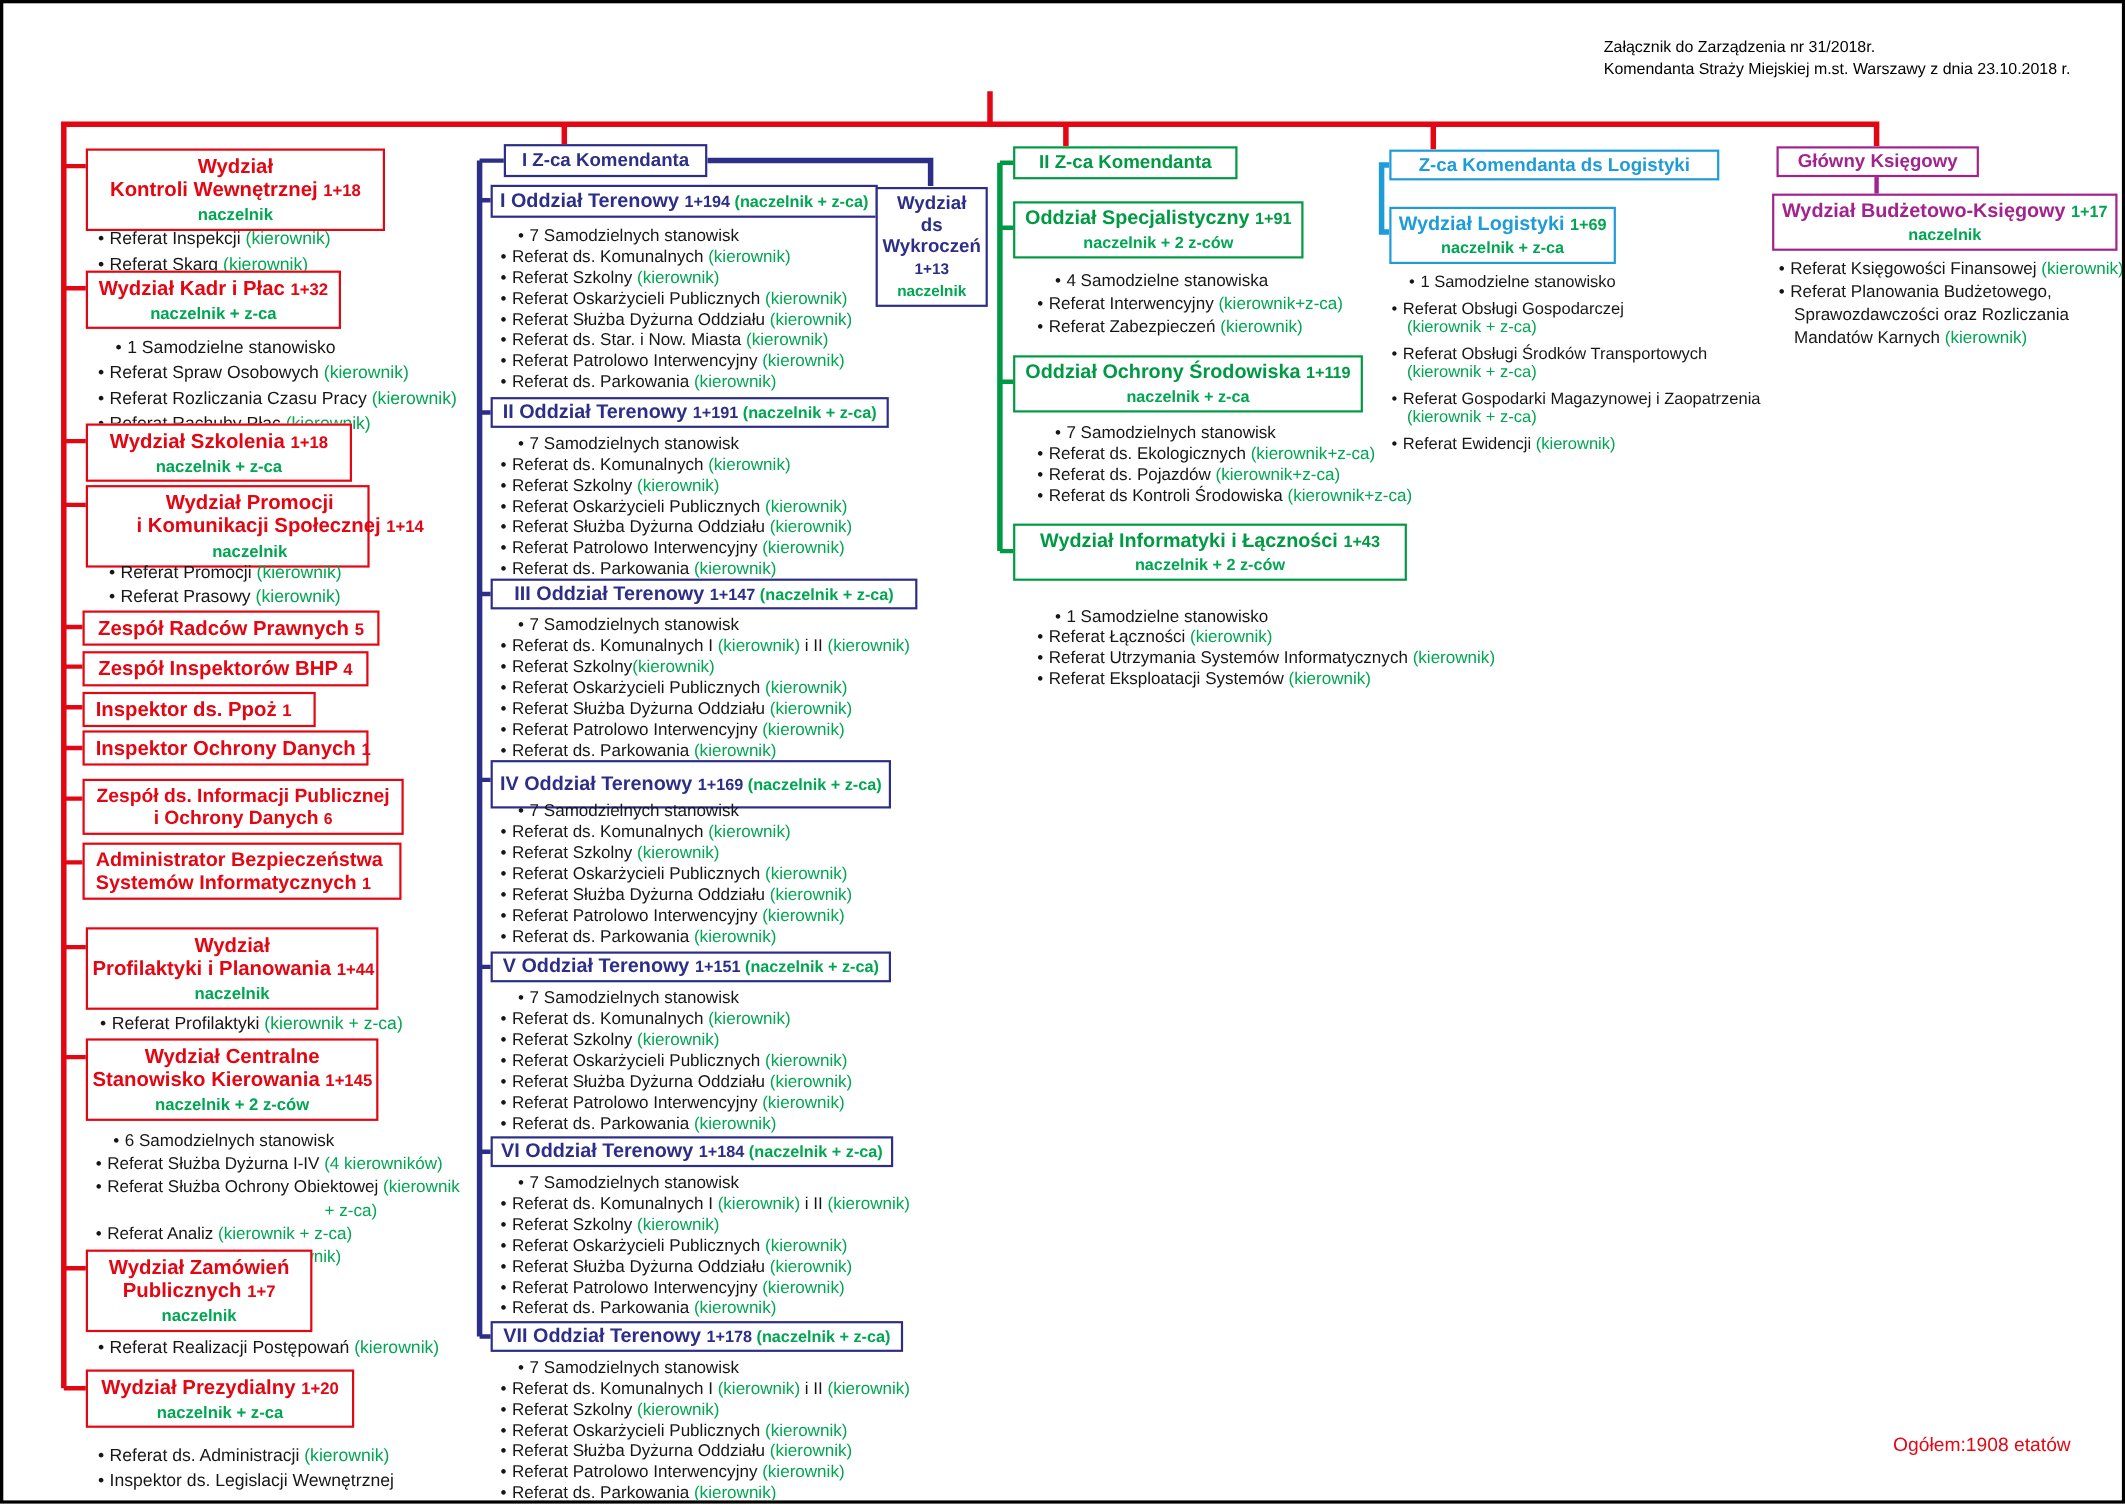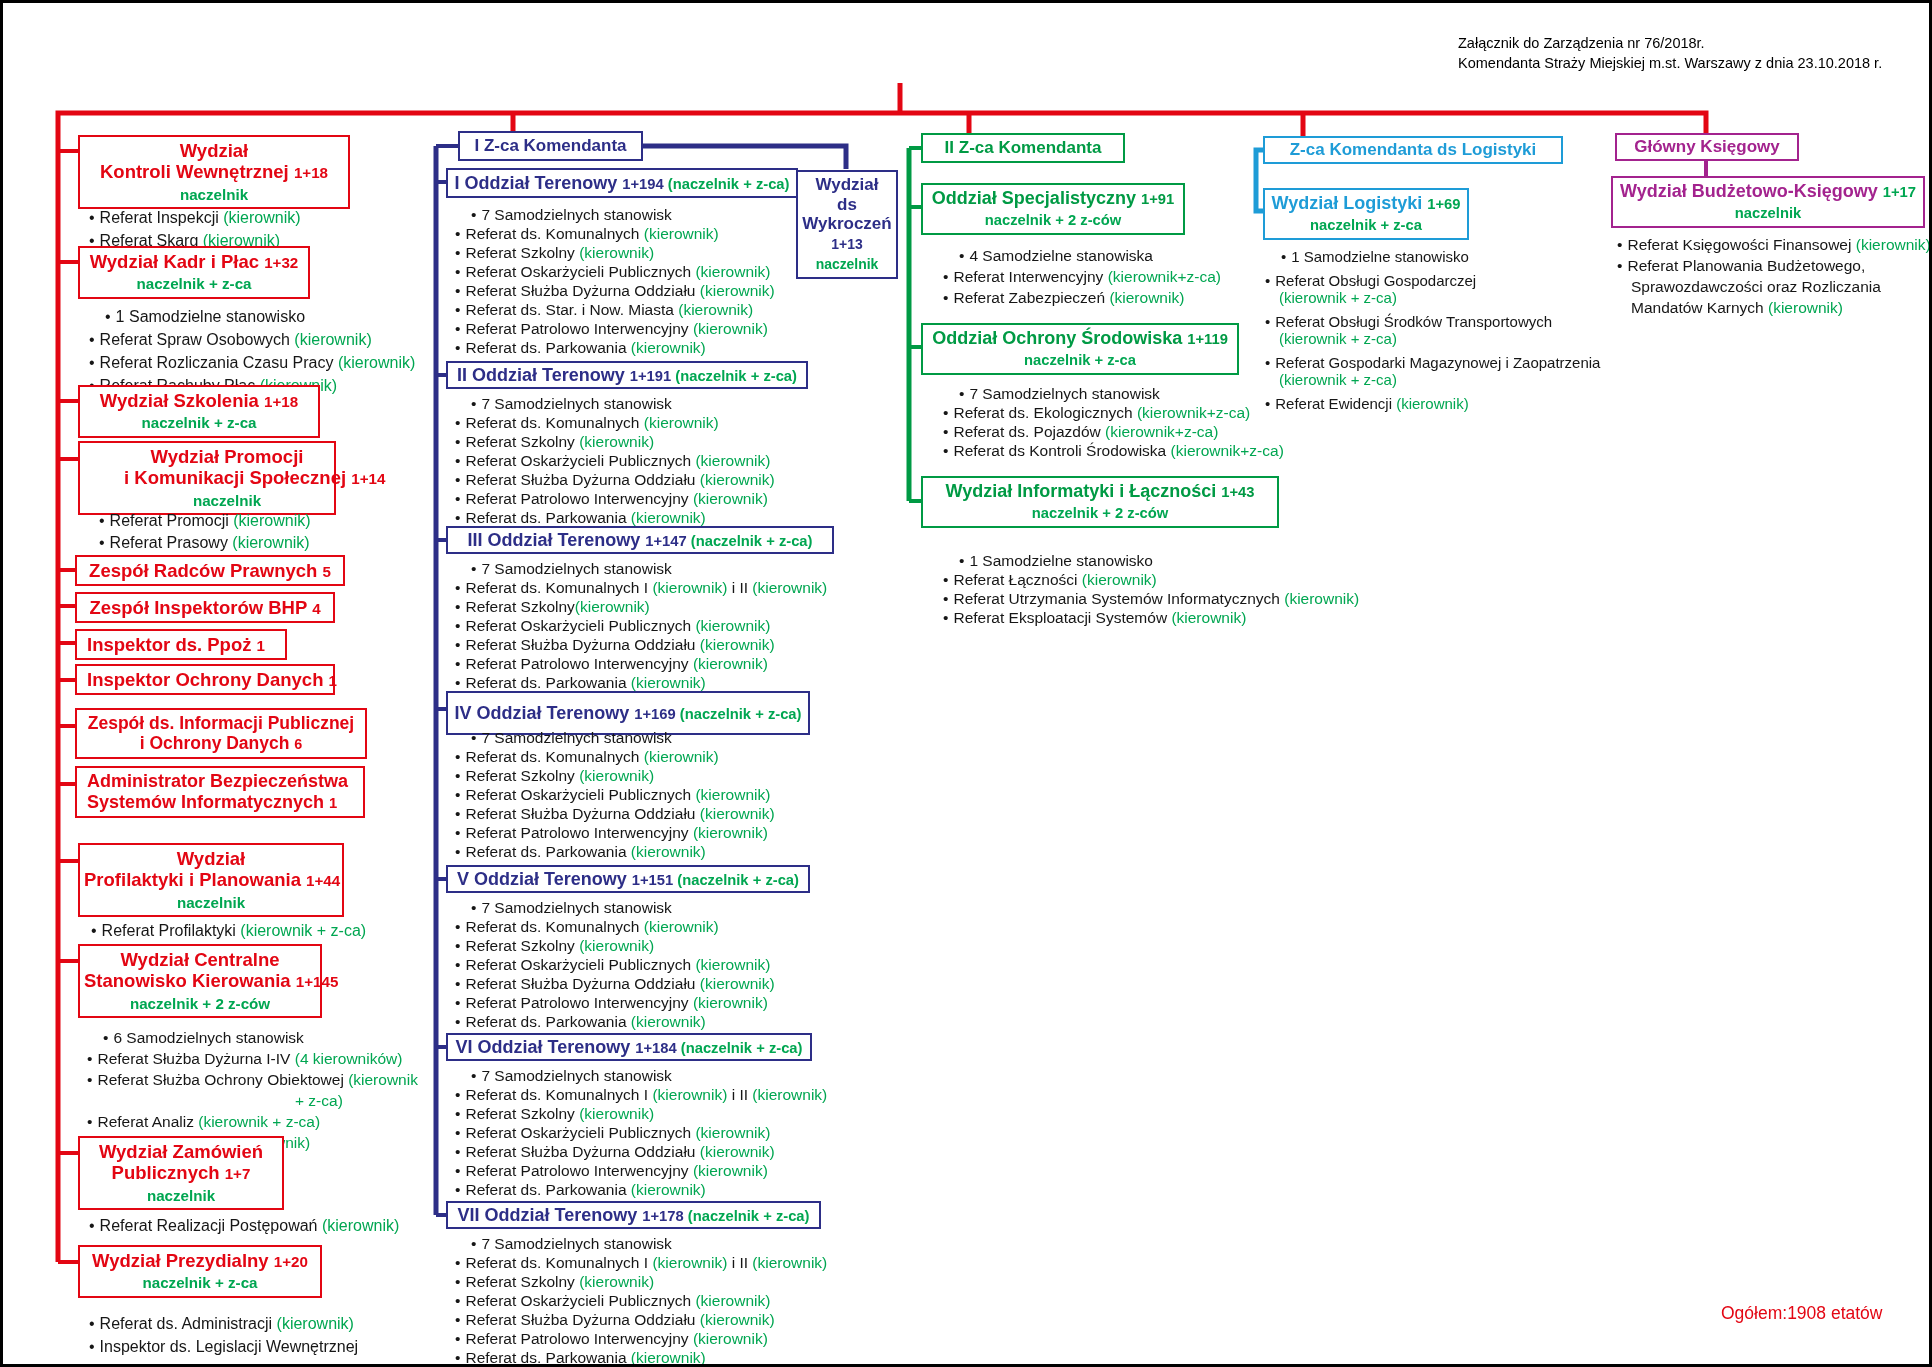--- a/index.html
+++ b/index.html
@@ -51,21 +51,21 @@
     <g style="stroke:var(--green)" fill="none">
       <path stroke-width="5" d="M906 145 V 498"></path>
       <path stroke-width="4" d="M906 145h13M906 204h13M906 344h13M906 498h13"></path>
     </g>
     <path style="stroke:var(--blue)" fill="none" stroke-width="5" d="M1260 147 H 1253 V 208 H 1260"></path>
     <path style="stroke:var(--magenta)" fill="none" stroke-width="4" d="M1703 158 V 174"></path>
   </svg>
 
 
   <div class="note">
-    <div>Załącznik do Zarządzenia nr 76/2018r.</div>
+    <div>Załącznik do Zarządzenia nr 31/2018r.</div>
     <div>Komendanta Straży Miejskiej m.st. Warszawy z dnia 23.10.2018 r.</div>
   </div>
 
   <div class="total">Ogółem:1908 etatów</div>
 
   <div id="boxes">
       <div class="unit red" style="left: 75px; top: 132px; width: 272px; font-size: 18.5px;">
         <div class="tline"><span>Wydział</span></div>
         <div class="tline"><span>Kontroli Wewnętrznej </span><span class="sm">1+18</span></div>
         <div class="tline"><span class="g sm">naczelnik</span></div>
@@ -136,21 +136,21 @@
       <div class="unit red" style="left: 75px; top: 840px; width: 266px; font-size: 18.5px;">
         <div class="tline"><span>Wydział</span></div>
         <div class="tline"><span>Profilaktyki i Planowania </span><span class="sm">1+44</span></div>
         <div class="tline"><span class="g sm">naczelnik</span></div>
       </div>
       <div class="bullets" style="left: 88px; top: 917px; width: 325px; line-height: 22px; font-size: 16px;">
         <div class="bullet">
           <div class="bl"><span class="mark">•</span><span>Referat Profilaktyki </span><span class="g">(kierownik + z-ca)</span></div>
         </div>
       </div>
-      <div class="unit red" style="left: 75px; top: 941px; width: 244px; font-size: 18.5px;">
+      <div class="unit red" style="left: 75px; top: 941px; width: 266px; font-size: 18.5px;">
         <div class="tline"><span>Wydział Centralne</span></div>
         <div class="tline"><span>Stanowisko Kierowania </span><span class="sm">1+145</span></div>
         <div class="tline"><span class="g sm">naczelnik + 2 z-ców</span></div>
       </div>
       <div class="bullets" style="left: 84px; top: 1024px; width: 352px; line-height: 21px; font-size: 15.5px;">
         <div class="bullet pad1">
           <div class="bl"><span class="mark">•</span><span>6 Samodzielnych stanowisk</span></div>
         </div>
         <div class="bullet">
           <div class="bl"><span class="mark">•</span><span>Referat Służba Dyżurna I-IV </span><span class="g">(4 kierowników)</span></div>

